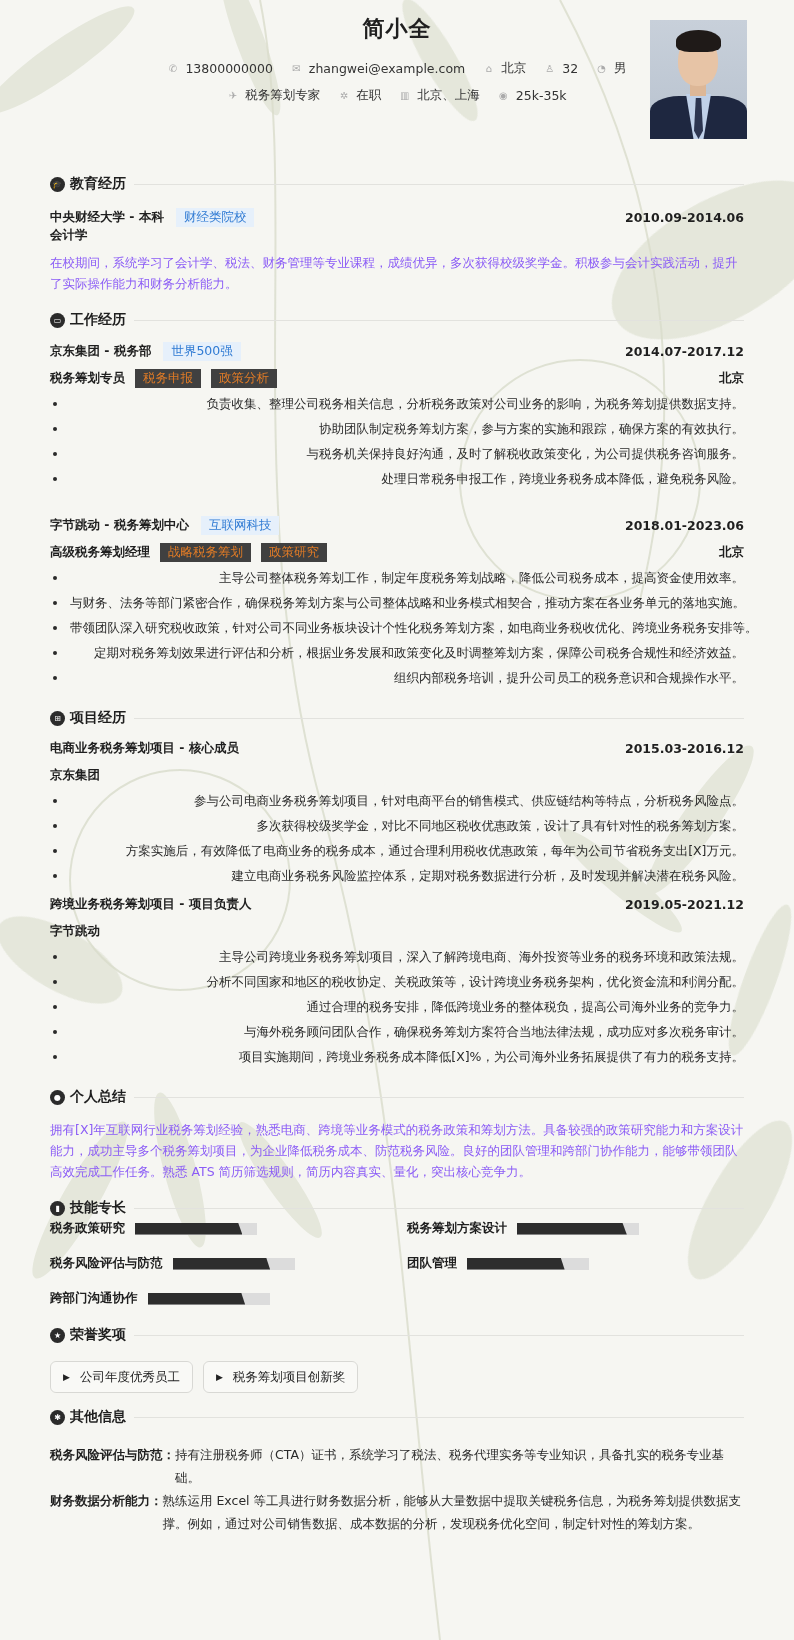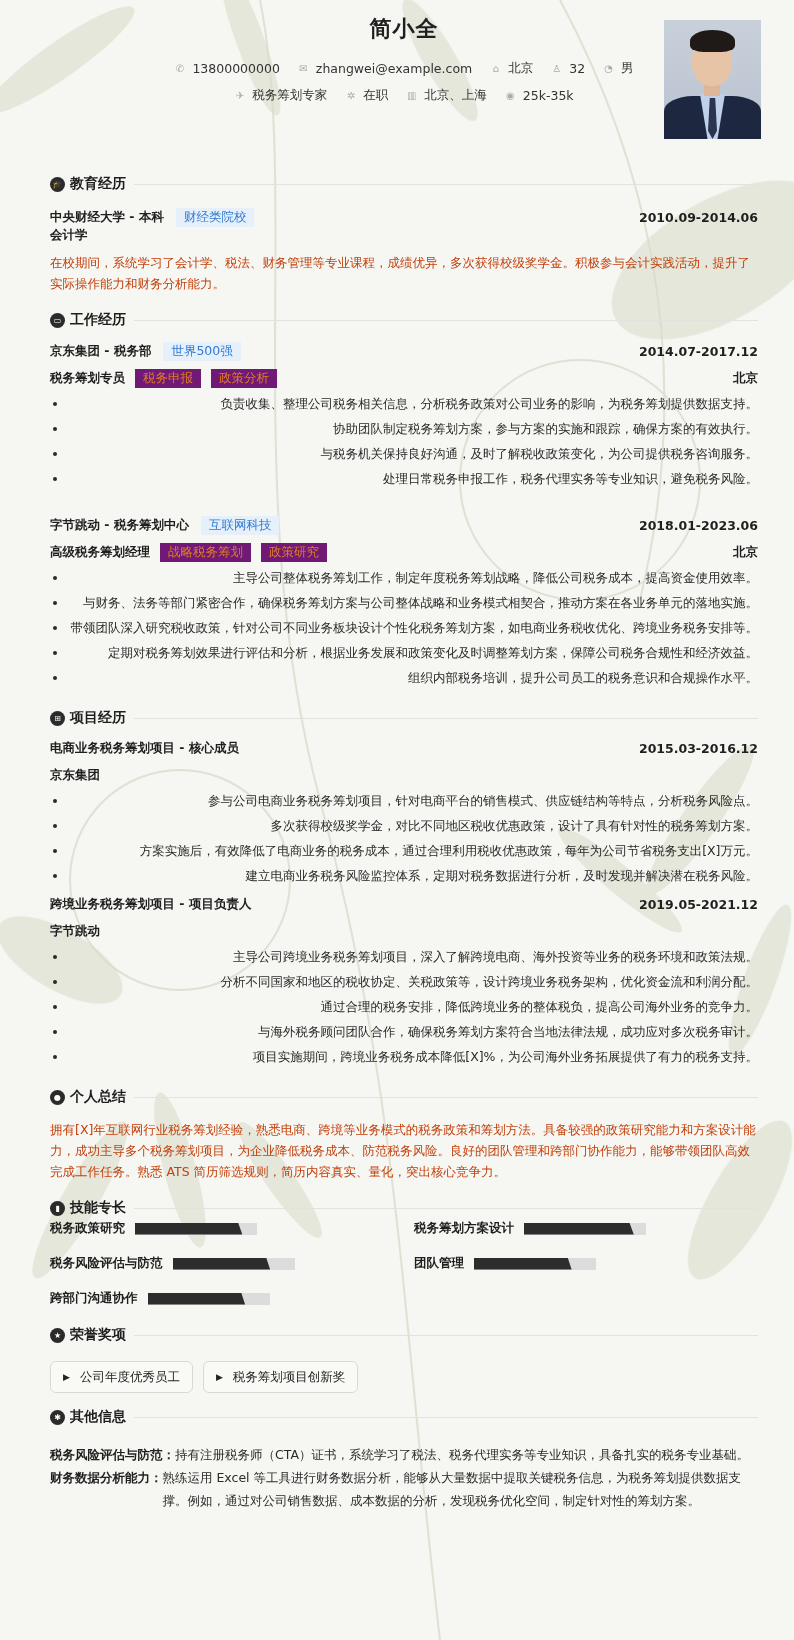--- a/index.html
+++ b/index.html
@@ -3,21 +3,21 @@
 <meta charset="utf-8">
 <style>
   html, body { margin: 0; padding: 0; }
   body {
     width: 794px; height: 1640px; overflow: hidden;
     background: #f6f6f2;
     font-family: "DejaVu Sans", "Liberation Sans", sans-serif;
     color: #1f1f1f; position: relative;
   }
   .bg { position: absolute; inset: 0; z-index: 0; pointer-events: none; }
-  .page { position: relative; z-index: 1; padding: 0 36px 0 50px; }
+  .page { position: relative; z-index: 1; padding: 0 50px 0 50px; }
   .header { position: relative; height: 160px; }
   .name { position: absolute; left: 0; right: 0; top: 14px; text-align: center; font-size: 22px; font-weight: bold; letter-spacing: 1px; }
   .info-row { position: absolute; left: 0; right: 0; text-align: center; font-size: 12.5px; color: #333; }
   .info-row.r1 { top: 60px; }
   .info-row.r2 { top: 87px; }
   .info-item { display: inline-flex; align-items: center; margin: 0 7px; }
   .info-item .ic { width: 11px; height: 11px; margin-right: 7px; color: #aaa; font-size: 10px; display: inline-flex; align-items: center; justify-content: center; }
   .photo { position: absolute; right: -3px; top: 20px; width: 97px; height: 119px; background: linear-gradient(#c8d0da, #b8c2cf); overflow: hidden; }
   .photo .head { position: absolute; left: 28px; top: 16px; width: 40px; height: 50px; border-radius: 48% 48% 45% 45%; background: #e7c4a6; }
   .photo .hair { position: absolute; left: 26px; top: 10px; width: 45px; height: 22px; border-radius: 50% 50% 30% 30%; background: #1f1a18; }
@@ -28,22 +28,22 @@
 
   .section-title { display: flex; align-items: center; height: 24px; margin-top: 12px; }
   .sec-icon { width: 15px; height: 15px; border-radius: 50%; background: #2b2b2b; color: #fff; font-size: 8px; display: inline-flex; align-items: center; justify-content: center; margin-right: 5px; }
   .sec-label { font-size: 14px; font-weight: bold; margin-right: 8px; }
   .sec-line { flex: 1; height: 1px; background: #e2e2de; }
 
   .row { display: flex; justify-content: space-between; align-items: center; font-size: 12.5px; }
   .row .left { display: flex; align-items: center; font-weight: bold; }
   .row .right { font-weight: bold; }
   .tag-blue { background: #e6f0fb; color: #2f7ad3; font-weight: normal; padding: 1px 8px; margin-left: 12px; font-size: 12.5px; }
-  .tag-orange { background: #701a75; color: #e07b26; font-weight: normal; padding: 1px 8px; margin-left: 10px; font-size: 12.5px; }
-  .para { font-size: 12.5px; line-height: 21px; color: #c2410c; }
+  .tag-orange { background: #404040; color: #e07b26; font-weight: normal; padding: 1px 8px; margin-left: 10px; font-size: 12.5px; }
+  .para { font-size: 12.5px; line-height: 21px; color: #8b5cf6; }
   ul.bul { margin: 0; padding: 0; list-style: none; text-align: right; }
   ul.bul li { position: relative; padding-left: 20px; font-size: 12.5px; line-height: 25px; color: #2a2a2a; white-space: nowrap; }
   ul.bul li::before { content: ""; position: absolute; left: 3px; top: 11px; width: 4px; height: 4px; border-radius: 50%; background: #2a2a2a; }
 
   .skills { display: grid; grid-template-columns: 1fr 1fr; row-gap: 18px; column-gap: 20px; }
   .skill { display: flex; align-items: center; font-size: 12.5px; font-weight: bold; }
   .skill .bar { margin-left: 10px; height: 12px; background: #dcdcdc; position: relative; }
   .skill .fill { position: absolute; left: 0; top: 0; bottom: 0; background: #2d2d2d; clip-path: polygon(0 0, 96% 0, 100% 100%, 0 100%); }
 
   .awards { display: flex; gap: 10px; margin-top: 14px; }
@@ -171,21 +171,21 @@
           <span>税务筹划专员</span>
           <span class="tag-orange">税务申报</span>
           <span class="tag-orange">政策分析</span>
         </div>
       <div class="right">北京</div>
     </div>
     <ul class="bul" style="margin-top:3px">
       <li>负责收集、整理公司税务相关信息，分析税务政策对公司业务的影响，为税务筹划提供数据支持。</li>
       <li>协助团队制定税务筹划方案，参与方案的实施和跟踪，确保方案的有效执行。</li>
       <li>与税务机关保持良好沟通，及时了解税收政策变化，为公司提供税务咨询服务。</li>
-      <li>处理日常税务申报工作，税务代理实务等专业知识，避免税务风险。</li>
+      <li>处理日常税务申报工作，跨境业务税务成本降低，避免税务风险。</li>
     </ul>
   </div>
 
   <div>
     <div class="row" style="margin-top:25px">
       <div class="left">
           <span>字节跳动 - 税务筹划中心</span>
           <span class="tag-blue">互联网科技</span>
         </div>
       <div class="right">2018.01-2023.06</div>

